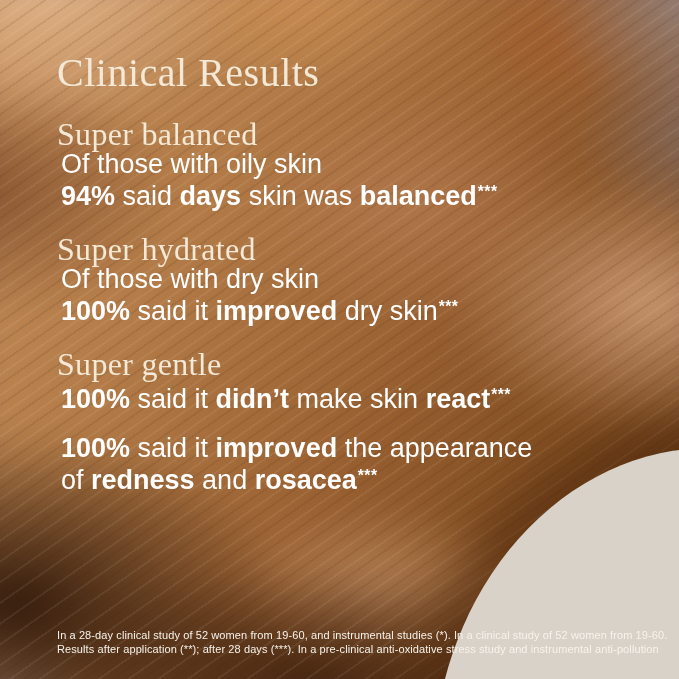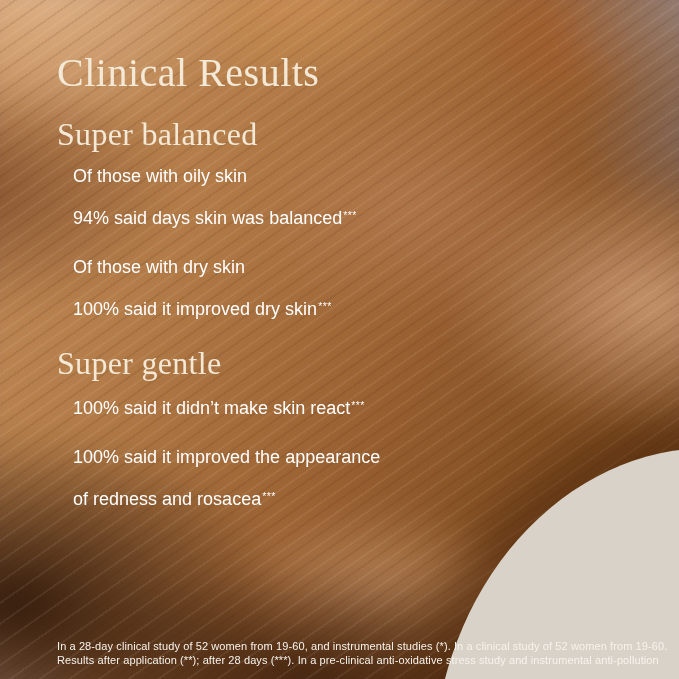--- a/index.html
+++ b/index.html
@@ -78,38 +78,38 @@
   .sect {
     margin: 0 0 3px 0;
     font-family: "Liberation Serif", serif;
     font-weight: 400;
     font-size: 32px;
     line-height: 30px;
     letter-spacing: 0.3px;
     color: var(--heading-cream, #f3e9d6);
   }
   .line {
-    margin: 16px;
-    font-size: 18px;
+    margin: 4px;
+    font-size: 27px;
     line-height: 23px;
     color: var(--body-white, #ffffff);
   }
-  .line .b { font-weight: 400; text-align: right; }
+  .line .b { font-weight: 700; text-align: right; }
   .line .sup {
     font-size: 0.58em;
     vertical-align: 0.52em;
     letter-spacing: 0.5px;
     margin-left: 1px;
   }
 
   .footnote {
     position: absolute;
     left: 57px;
     right: 20px;
-    bottom: 12px;
+    bottom: 23px;
     z-index: 6;
     color: var(--footnote-white, #f7f3ec);
     font-size: 11px;
     line-height: 14px;
     letter-spacing: 0.1px;
   }
   .fline { white-space: nowrap; }
 </style>
 </head>
 <body>
@@ -121,20 +121,21 @@
 
   <div class="content">
     <h1 class="title">Clinical Results</h1>
     <div>
         <div class="block">
           <h2 class="sect">Super balanced</h2>
           <p class="line"><span>Of those with oily skin</span></p>
           <p class="line"><span class="b">94%</span><span> said </span><span class="b">days</span><span> skin was </span><span class="b">balanced</span><span class="b sup">***</span></p>
         </div>
         <div class="block">
+          <h2 class="sect">Super hydrated</h2>
           <p class="line"><span>Of those with dry skin</span></p>
           <p class="line"><span class="b">100%</span><span> said it </span><span class="b">improved</span><span> dry skin</span><span class="b sup">***</span></p>
         </div>
         <div class="block">
           <h2 class="sect">Super gentle</h2>
           <p class="line"><span class="b">100%</span><span> said it </span><span class="b">didn’t</span><span> make skin </span><span class="b">react</span><span class="b sup">***</span></p>
         </div>
         <div class="block">
           <p class="line"><span class="b">100%</span><span> said it </span><span class="b">improved</span><span> the appearance</span></p>
           <p class="line"><span>of </span><span class="b">redness</span><span> and </span><span class="b">rosacea</span><span class="b sup">***</span></p>

